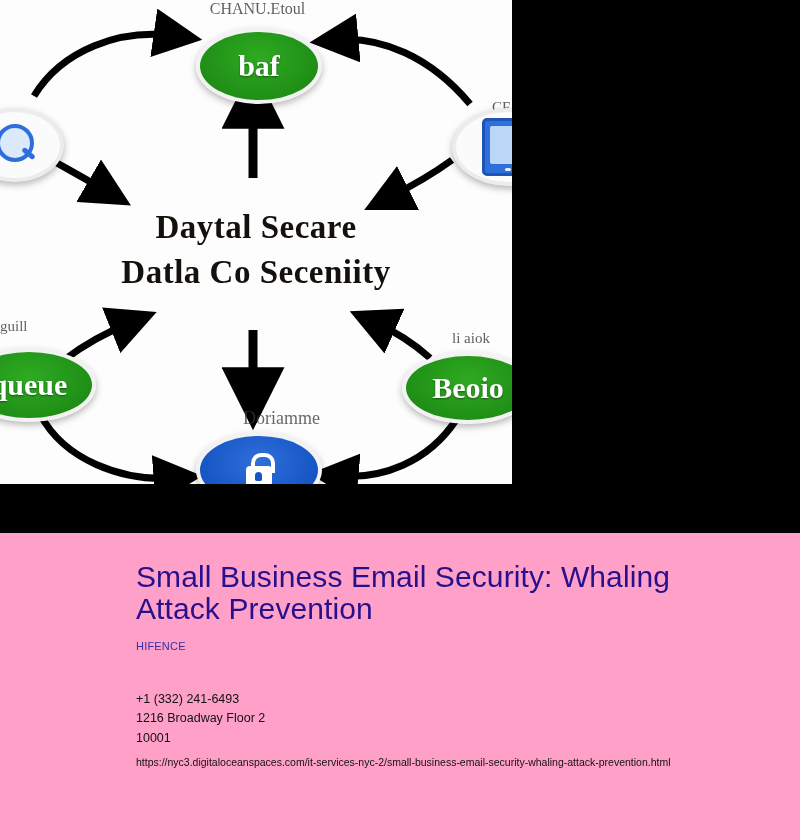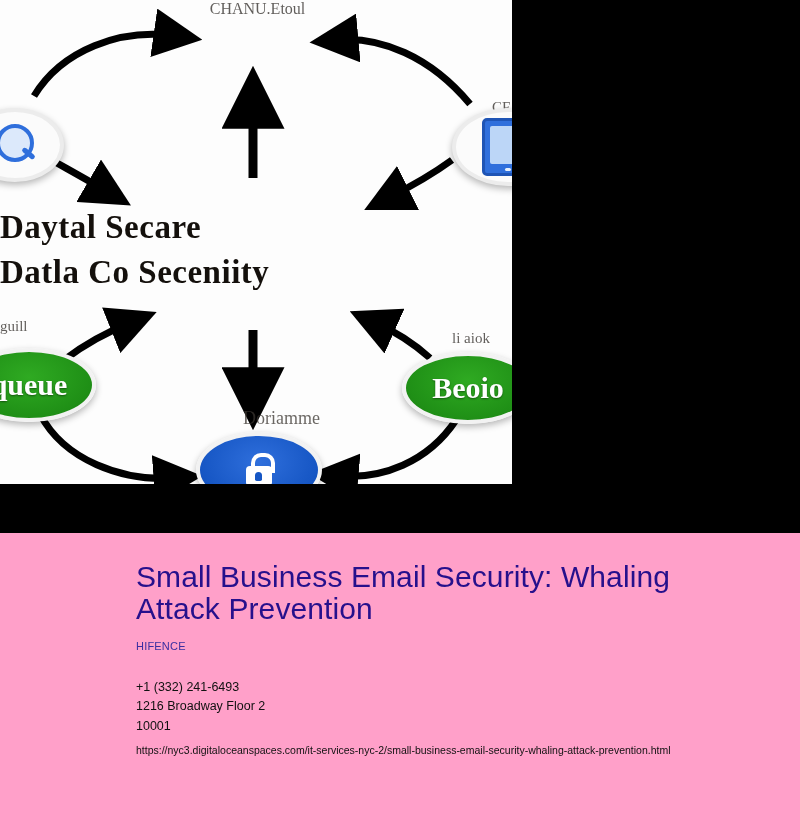--- a/index.html
+++ b/index.html
@@ -35,21 +35,21 @@
     inset: 0;
     background: #fdfdfd;
   }
 
   
   .diagram-title {
     position: absolute;
     left: 0;
     right: 0;
     top: 205px;
-    text-align: left;
+    text-align: center;
     font-family: "Liberation Serif", serif;
     font-size: 33px;
     font-weight: bold;
     color: #14100c;
     letter-spacing: 0.5px;
     line-height: 1.35;
   }
   .diagram-title .line2 {
     display: block;
   }
@@ -293,21 +293,21 @@
     margin: 0;
     letter-spacing: 0.1px;
   }
   .brand {
     margin-top: 14px;
     font-size: 11px;
     color: #3a2ea0;
     letter-spacing: 0.2px;
   }
   .contact {
-    margin-top: 26px;
+    margin-top: 38px;
     font-size: 12.5px;
     color: #111111;
     line-height: 1.55;
   }
   .url {
     margin-top: 8px;
     font-size: 10.5px;
     color: #111111;
     word-break: break-all;
   }
@@ -352,20 +352,23 @@
       <div class="caption" id="caption-right-top">CE</div>
       <div class="caption" id="caption-left-bottom">guill</div>
       <div class="caption" id="caption-right-bottom">li aiok</div>
       <div class="caption" id="caption-bottom">Doriamme</div>
 
       <div class="diagram-title">
         <span>Daytal Secare</span>
         <span class="line2">Datla Co Seceniity</span>
       </div>
 
+      <div class="node node-green" id="node-top">
+        <span class="node-label">baf</span>
+      </div>
 
       <div class="node node-white" id="node-left-top">
         <span class="magnifier">
           <span class="ring"></span>
             <span class="handle"></span>
         </span>
       </div>
 
       <div class="node node-white" id="node-right-top">
         <span class="tablet">

